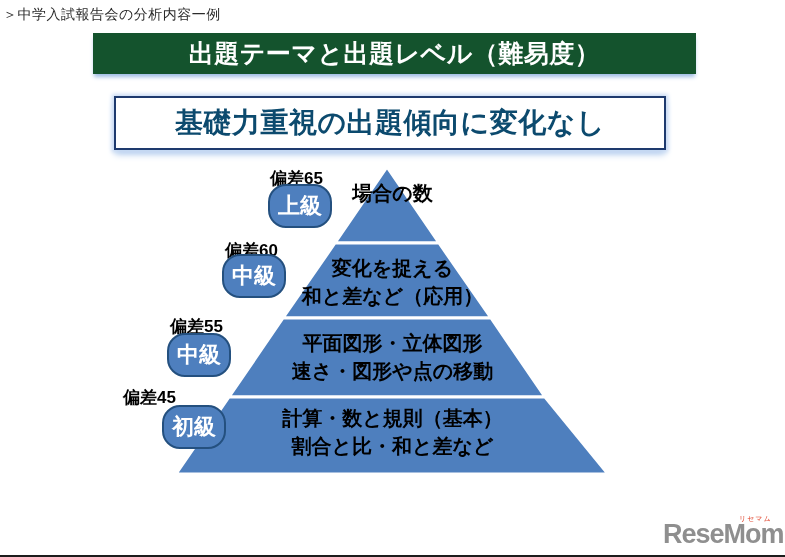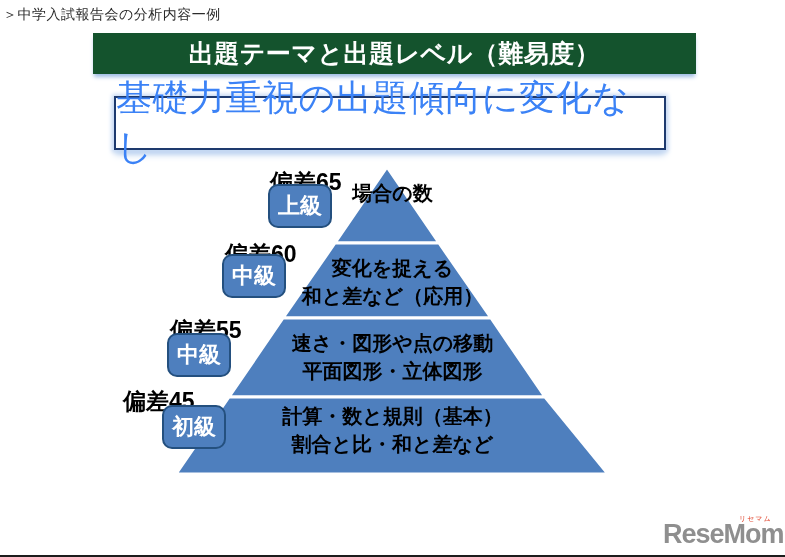--- a/index.html
+++ b/index.html
@@ -20,29 +20,29 @@
   #header-title{
     color:#ffffff;font-size:25px;font-weight:bold;letter-spacing:.5px;
   }
   #subtitle-box{
     left:114px;top:96px;width:548px;height:50px;background:#ffffff;
     border:2px solid #1e3a6e;
     box-shadow:0 0 4px 2px #c9dbf4, 0 5px 7px -1px #a9c6ea;
     display:flex;align-items:center;justify-content:center;
   }
   #subtitle-text{
-    color:#3b82f6;font-size:36px;font-weight:normal;letter-spacing:.5px;
+    color:#0c4a6e;font-size:28px;font-weight:bold;letter-spacing:.5px;
   }
   #pyramid{left:150px;top:160px;width:480px;height:320px;}
   .dev-label{
-    font-size:23px;font-weight:bold;color:#000000;white-space:nowrap;
+    font-size:17px;font-weight:bold;color:#000000;white-space:nowrap;
   }
   .badge{
     width:64px;height:44px;background:#4e7fbe;border:2px solid #24507f;
-    border-radius:10px;display:flex;align-items:center;justify-content:center;
+    border-radius:18px;display:flex;align-items:center;justify-content:center;
     color:#ffffff;font-size:22px;font-weight:bold;box-sizing:border-box;
   }
   .level-text{
     left:250px;width:285px;text-align:center;color:#000000;
     font-size:20px;font-weight:bold;line-height:28px;white-space:nowrap;
   }
   #logo{left:663px;top:511px;width:120px;height:44px;}
   #logo-ruby{
     position:absolute;left:76px;top:3px;font-size:7px;color:#e0442c;
     letter-spacing:1px;white-space:nowrap;
@@ -86,24 +86,24 @@
 <div class="abs badge" style="left:121px;top:405px;margin-left:41px;">初級</div>
 
 <div class="abs level-text" style="top:179px;">
   <div>場合の数</div>
 </div>
 <div class="abs level-text" style="top:254px;">
   <div>変化を捉える</div>
   <div>和と差など（応用）</div>
 </div>
 <div class="abs level-text" style="top:329px;">
+  <div>平面図形・立体図形</div>
   <div>速さ・図形や点の移動</div>
-  <div>平面図形・立体図形</div>
 </div>
-<div class="abs level-text" style="top:404px;font-family:Liberation Mono, monospace;">
+<div class="abs level-text" style="top:404px;">
   <div>計算・数と規則（基本）</div>
   <div>割合と比・和と差など</div>
 </div>
 
 <div class="abs" id="logo">
   <span id="logo-ruby">リセマム</span>
   <span id="logo-text">ReseMom.</span>
 </div>
 
 <div class="abs" id="bottom-divider"></div>

